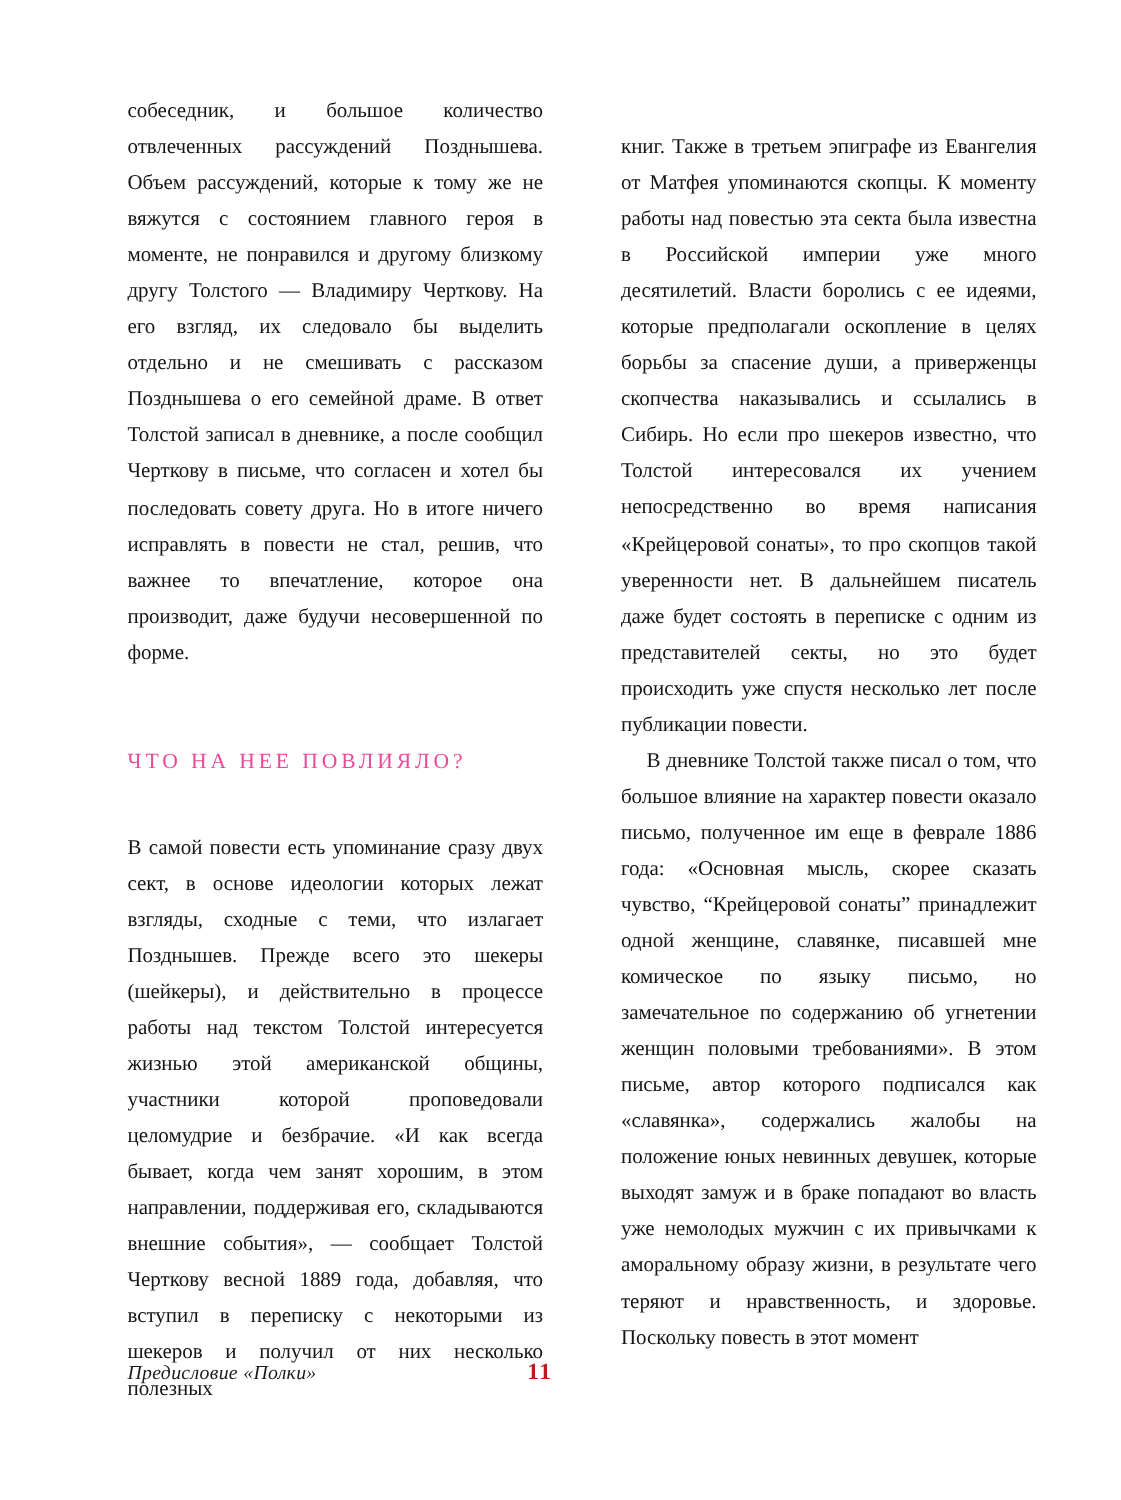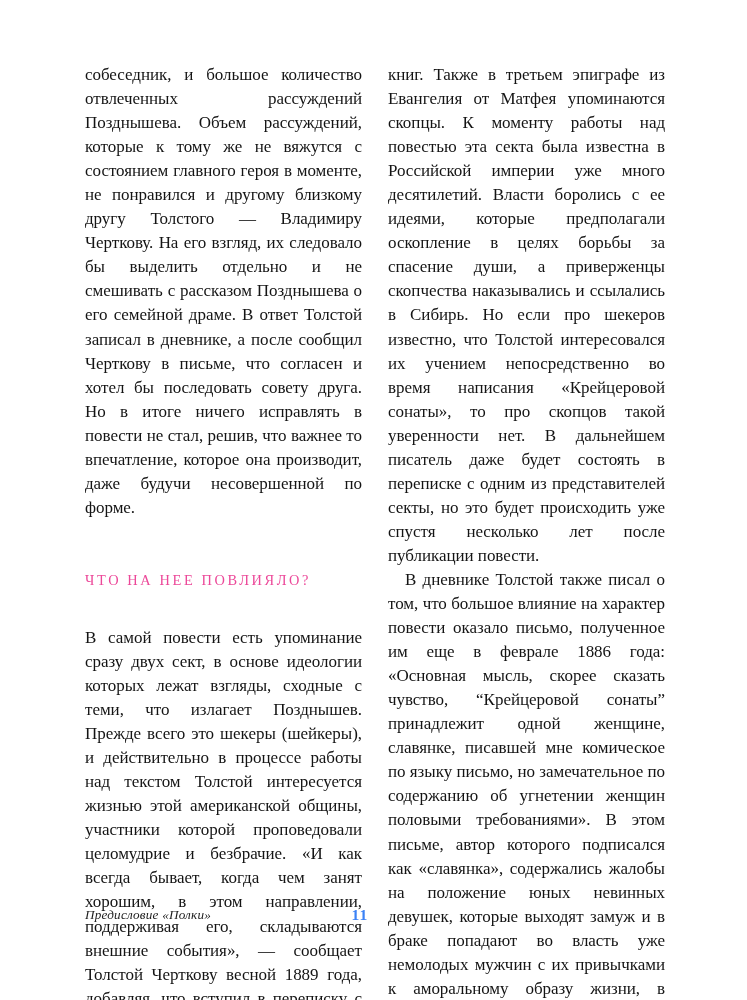--- a/index.html
+++ b/index.html
@@ -29,27 +29,27 @@
     width: 592px;
     height: 820px;
   }
   .col {
     position: absolute;
     top: 0;
     width: 277px;
     height: 820px;
   }
   .col-left  { left: 0; }
-  .col-right { left: 303px; }
+  .col-right { left: 329px; margin-top: 24px; }
 
   p.para {
     margin: 0;
     text-align: justify;
     text-justify: inter-word;
-    font-size: 17px;
+    font-size: 14px;
     line-height: 24.05px;
     letter-spacing: -0.04px;
     word-spacing: 0px;
     hyphens: manual;
   }
   p.para.indent { text-indent: 17px; }
   p.para.cont   { text-indent: 0; }
 
   h2.section-heading {
     margin: 0;
@@ -87,21 +87,21 @@
   .page-number {
     position: absolute;
     left: 255px;
     top: 0;
     width: 40px;
     text-align: center;
     font-size: 15.5px;
     line-height: 24px;
     font-weight: 700;
     letter-spacing: 1.1px;
-    color: #3b82f6;
+    color: #b91c1c;
   }
 </style>
 </head>
 <body>
 
 <div id="page">
 
   <div class="columns">
 
     <div class="col col-left">

